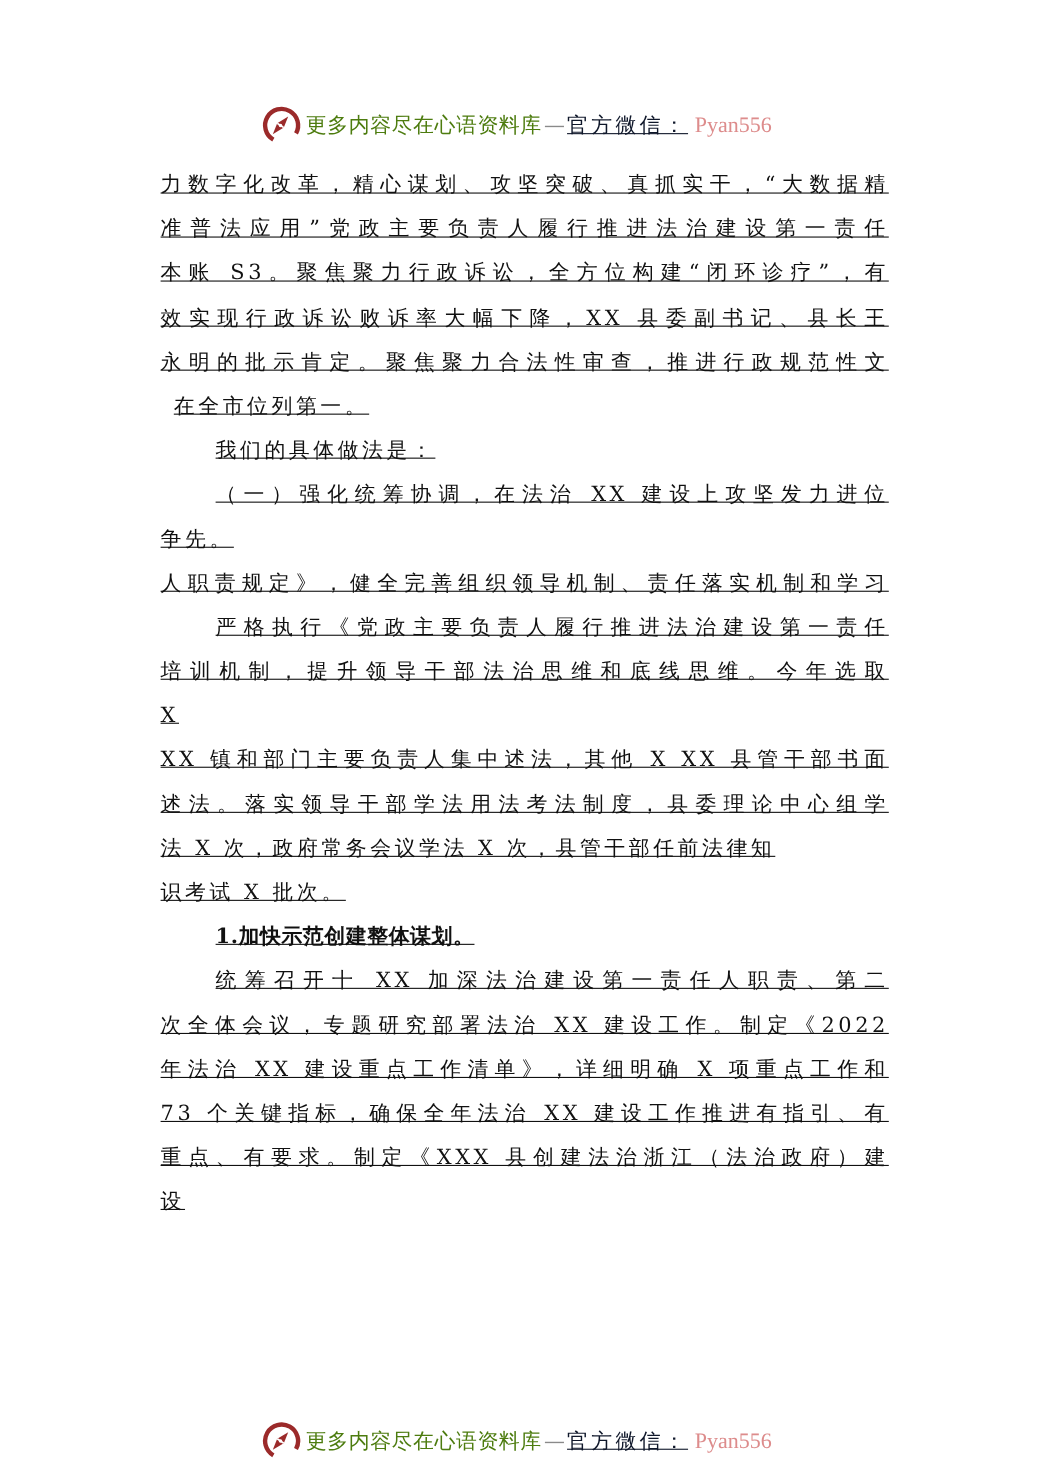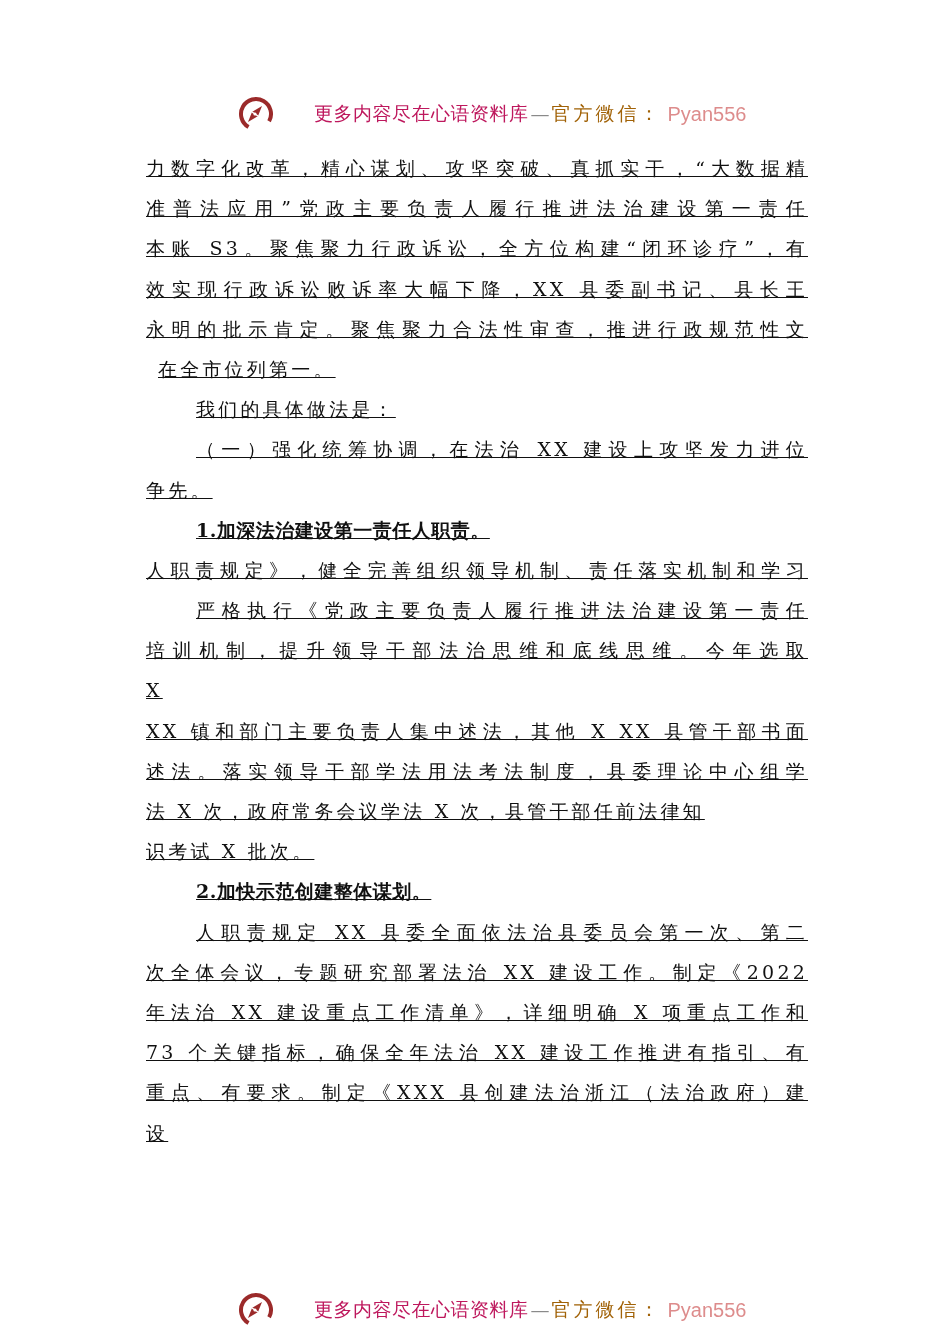--- a/index.html
+++ b/index.html
@@ -27,37 +27,37 @@
     .banner.bottom { top: 1290px; }
     .banner .logo {
       width: 36px;
       height: 36px;
       margin-right: 4px;
       display: inline-block;
     }
     .banner .brand {
       font-family: "DejaVu Serif", serif;
       font-size: 19px;
-      color: #be185d;
+      color: #4d7c0f;
       letter-spacing: 0.5px;
-      margin-left: 36px;
     }
     .banner .dash {
       font-size: 19px;
       color: #8a8a8a;
       margin: 0 2px;
     }
     .banner .official {
       font-family: "DejaVu Serif", serif;
       font-size: 19px;
-      color: #a16207;
+      color: #0f172a;
       letter-spacing: 3px;
+      text-decoration: underline;
     }
     .banner .wechat {
-      font-family: Liberation Sans, sans-serif;
+      font-family: Liberation Serif, serif;
       font-size: 20px;
       color: #dd8c8c;
       margin-left: 6px;
     }
     .page {
       position: absolute;
       left: 146px;
       top: 148px;
       width: 662px;
     }
@@ -107,31 +107,30 @@
 <div class="page">
   <div class="line">力数字化改革，精心谋划、攻坚突破、真抓实干，“大数据精</div>
   <div class="line">准普法应用”党政主要负责人履行推进法治建设第一责任</div>
   <div class="line">本账 S3。聚焦聚力行政诉讼，全方位构建“闭环诊疗”，有</div>
   <div class="line">效实现行政诉讼败诉率大幅下降，XX 县委副书记、县长王</div>
   <div class="line">永明的批示肯定。聚焦聚力合法性审查，推进行政规范性文</div>
   <div class="line last indent-small">在全市位列第一。</div>
   <div class="line last indent">我们的具体做法是：</div>
   <div class="line indent">（一）强化统筹协调，在法治 XX 建设上攻坚发力进位</div>
   <div class="line last">争先。</div>
-  <div class="line last indent bold">1.加深法治建设第一责任人职责。</div>
   <div class="line">人职责规定》，健全完善组织领导机制、责任落实机制和学习</div>
   <div class="line indent">严格执行《党政主要负责人履行推进法治建设第一责任</div>
   <div class="line">培训机制，提升领导干部法治思维和底线思维。今年选取</div>
   <div class="line last">X</div>
   <div class="line">XX 镇和部门主要负责人集中述法，其他 X XX 县管干部书面</div>
   <div class="line">述法。落实领导干部学法用法考法制度，县委理论中心组学</div>
   <div class="line last">法 X 次，政府常务会议学法 X 次，县管干部任前法律知</div>
   <div class="line last">识考试 X 批次。</div>
-  <div class="line last indent bold">2.加快示范创建整体谋划。</div>
-  <div class="line indent">人职责规定 XX 县委全面依法治县委员会第一次、第二</div>
+  <div class="line last indent bold">1.加快示范创建整体谋划。</div>
+  <div class="line indent">统筹召开十 XX 加深法治建设第一责任人职责、第二</div>
   <div class="line">次全体会议，专题研究部署法治 XX 建设工作。制定《2022</div>
   <div class="line">年法治 XX 建设重点工作清单》，详细明确 X 项重点工作和</div>
   <div class="line">73 个关键指标，确保全年法治 XX 建设工作推进有指引、有</div>
   <div class="line">重点、有要求。制定《XXX 县创建法治浙江（法治政府）建</div>
   <div class="line last">设</div>
 </div>
 
 <div class="banner bottom">
   <span class="logo">
     <svg width="36" height="36" viewBox="0 0 36 36">

